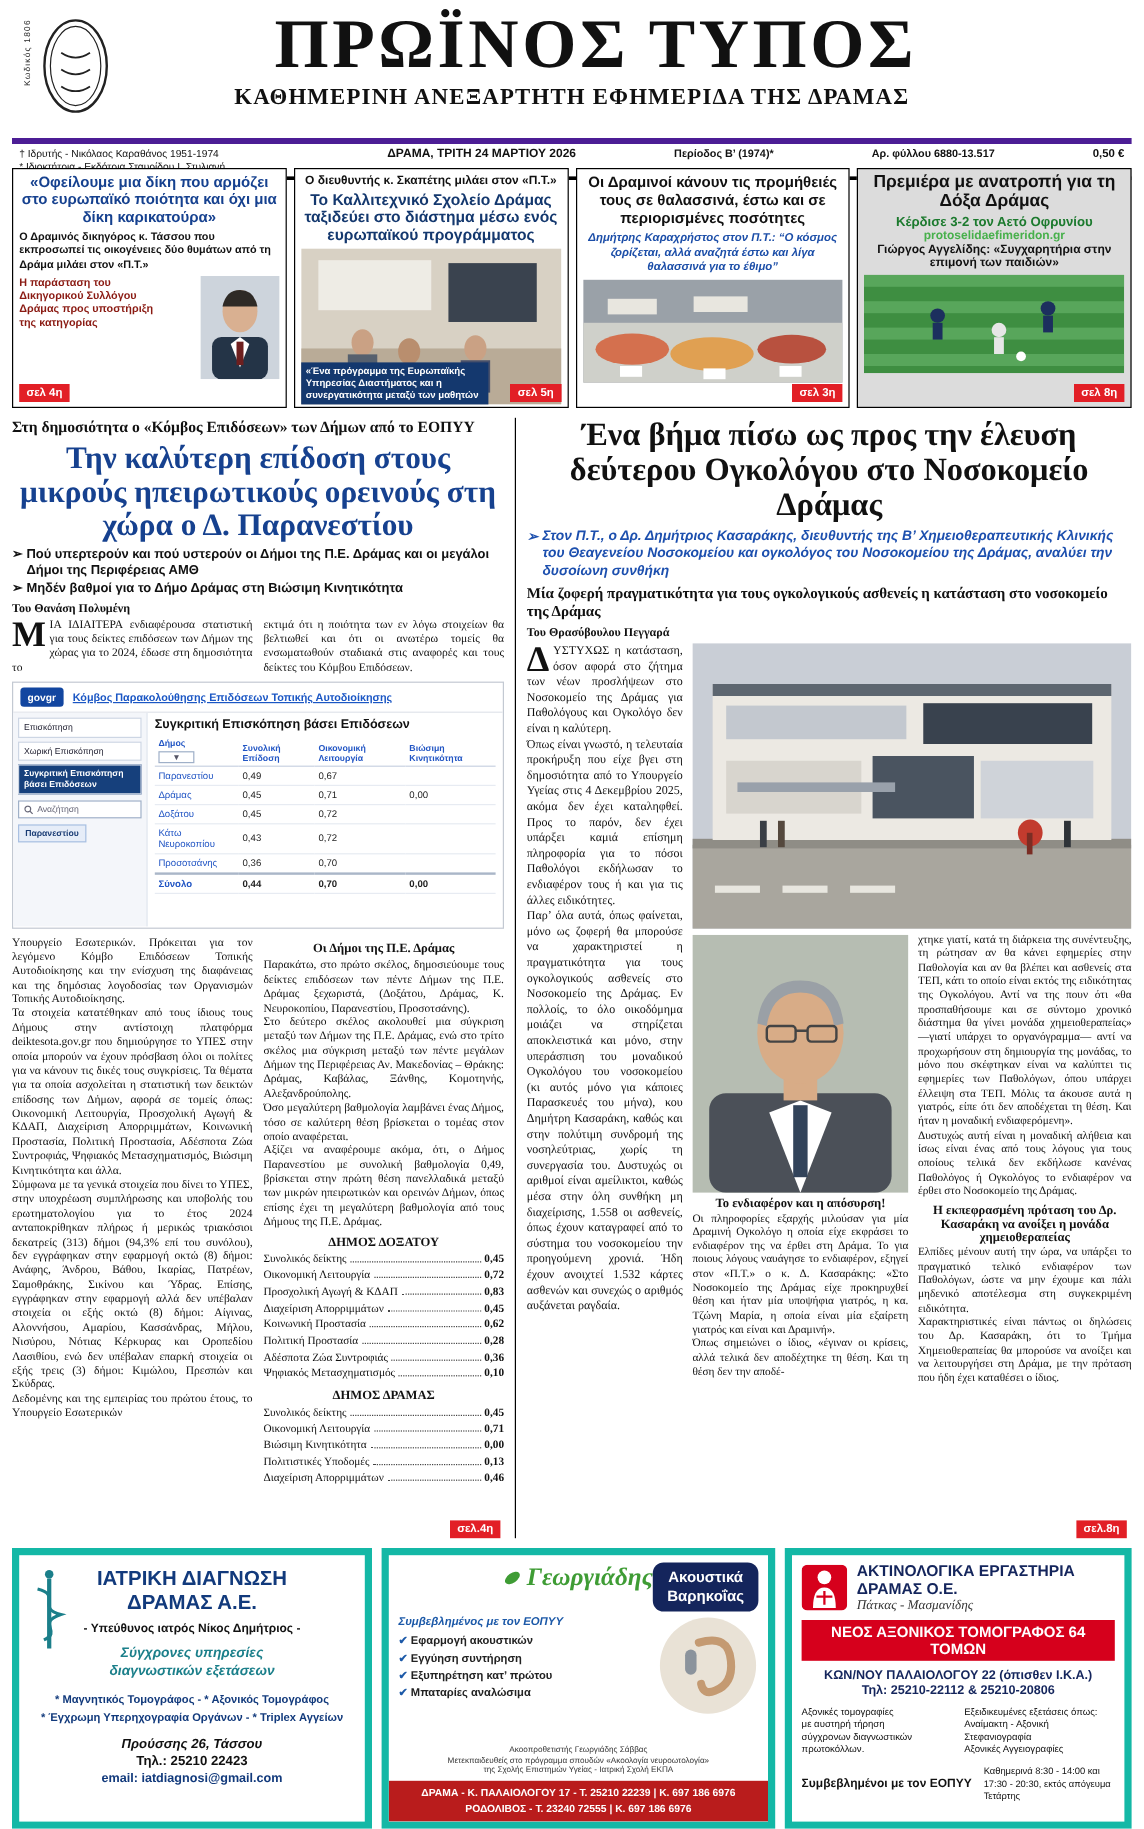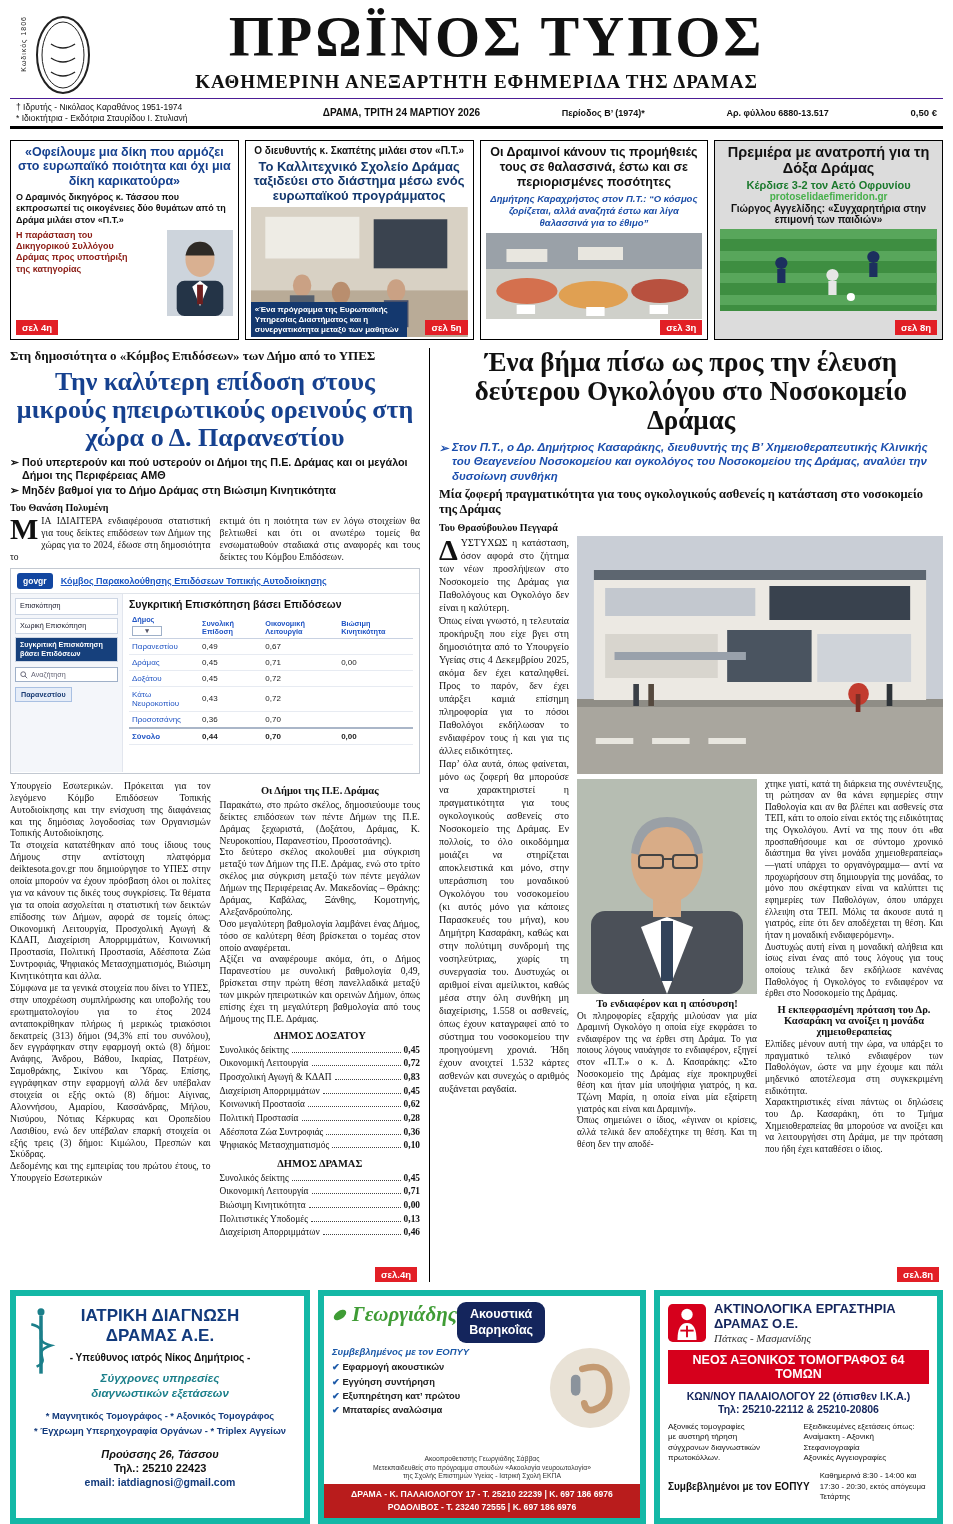--- a/index.html
+++ b/index.html
@@ -11,22 +11,22 @@
   .page { width: 953px; height: 1524px; padding: 4px 10px; position: relative; }
 
   
   .masthead { position: relative; height: 130px; padding-top: 4px; }
   .stamp { position: absolute; left: 12px; top: 4px; width: 74px; height: 94px; }
   .stamp-code { position:absolute; left:-2px; top:8px; writing-mode:vertical-rl; transform:rotate(180deg);
     font: 7px "Liberation Sans", sans-serif; letter-spacing: 1px; color:#222; }
   .mast-title { text-align: center; font-weight: bold; font-size: 58px; line-height: 1;
     letter-spacing: 3px; padding-left: 40px; }
   .mast-sub { text-align: center; font-weight: bold; font-size: 19px; letter-spacing: 1px; margin-top: 5px; }
-  .infobar { display: flex; align-items: center; justify-content: space-between;
-    border-top: 1px solid #4c1d95; border-bottom: 3px solid #000; margin-top: 5px;
+  .infobar { display: flex; justify-content: space-between;
+    border-top: 5px solid #4c1d95; border-bottom: 3px solid #000; margin-top: 22px;
     padding: 3px 6px; font-family: "Liberation Sans", sans-serif; font-size: 8.5px; }
   .mast-fo { line-height: 1.25; width: 225px; }
   .mast-date { font-weight: bold; font-size: 10px; }
   .mast-period, .mast-issue { font-weight: bold; font-size: 9px; }
   .mast-price { font-weight: bold; font-size: 9.5px; }
 
   
   .teasers { display: grid; grid-template-columns: repeat(4, 1fr); gap: 6px; margin-top: 6px; height: 200px; }
   .teaser { border: 1px solid #000; padding: 4px 5px; position: relative; overflow: hidden;
     font-family: "Liberation Sans", sans-serif; background: #fff; }
@@ -136,21 +136,21 @@
   .ad1-doctor { font-size: 10px; margin-top: 5px; font-weight: bold; }
   .ad1-tag { color: #1b7f8a; font-style: italic; font-weight: bold; font-size: 11.5px; margin-top: 8px;
     white-space: pre-line; line-height: 1.3; }
   .ad1-serv { font-size: 9.3px; font-weight: bold; color: #123a7c; margin-top: 8px;
     white-space: pre-line; line-height: 1.6; }
   .ad1-addr { font-weight: bold; font-style: italic; font-size: 11px; margin-top: 10px; }
   .ad1-phone { font-weight: bold; font-size: 11px; margin-top: 2px; }
   .ad1-email { color: #123a7c; font-weight: bold; font-size: 10.5px; margin-top: 2px; }
 
   .ad2 { display: flex; flex-direction: column; }
-  .ad2-top { display: flex; justify-content: flex-start; align-items: flex-start; padding: 6px 8px 0; }
+  .ad2-top { display: flex; justify-content: flex-end; align-items: flex-start; padding: 6px 8px 0; }
   .ad2-brandwrap { display: flex; align-items: center; gap: 4px; }
   .ad2-brand { color: #3f9c35; font-style: italic; font-weight: bold; font-size: 21px;
     font-family: "Liberation Serif", serif; }
   .ad2-product { background: #14255c; color: #fff; border-radius: 9px; padding: 5px 12px; text-align: center;
     font-weight: bold; font-size: 12.5px; line-height: 1.25; white-space: pre-line; }
   .ad2-mid { display: flex; padding: 3px 8px; gap: 6px; flex: 1; }
   .ad2-left { flex: 1; }
   .ad2-eopyy { color: #1c59a8; font-weight: bold; font-style: italic; font-size: 9.5px; }
   .ad2-serv { font-size: 9.3px; font-weight: bold; color: #222; margin-top: 3px; line-height: 1.55; }
   .ad2-serv div::before { content: "✔ "; color: #1c59a8; }
@@ -288,21 +288,21 @@
           <circle cx="128" cy="68" r="4" fill="#fff"></circle>
         </svg>
       </div>
       <span class="pagebox">σελ 8η</span>
     </article>
   </section>
 
   <main class="main">
 
     <article class="la">
-      <div class="la-kicker">Στη δημοσιότητα ο «Κόμβος Επιδόσεων» των Δήμο από το ΥΠΕΣ</div>
+      <div class="la-kicker">Στη δημοσιότητα ο «Κόμβος Επιδόσεων» των Δήμων από το ΕΟΠΥΥ</div>
       <h2 class="la-head">Την καλύτερη επίδοση στους μικρούς ηπειρωτικούς ορεινούς στη χώρα ο Δ. Παρανεστίου</h2>
       <div class="bullets">
         <div class="bullet">Πού υπερτερούν και πού υστερούν οι Δήμοι της Π.Ε. Δράμας και οι μεγάλοι Δήμοι της Περιφέρειας ΑΜΘ</div>
         <div class="bullet">Μηδέν βαθμοί για το Δήμο Δράμας στη Βιώσιμη Κινητικότητα</div>
       </div>
       <div class="byline">Του Θανάση Πολυμένη</div>
 
       <div class="two-cols">
         <p class="col"><span class="dropcap">Μ</span><span>ΙΑ ΙΔΙΑΙΤΕΡΑ ενδιαφέρουσα στατιστική για τους δείκτες επιδόσεων των Δήμων της χώρας για το 2024, έδωσε στη δημοσιότητα το</span></p>
         <p class="col">εκτιμά ότι η ποιότητα των εν λόγω στοιχείων θα βελτιωθεί και ότι οι ανωτέρω τομείς θα ενσωματωθούν σταδιακά στις αναφορές και τους δείκτες του Κόμβου Επιδόσεων.</p>

